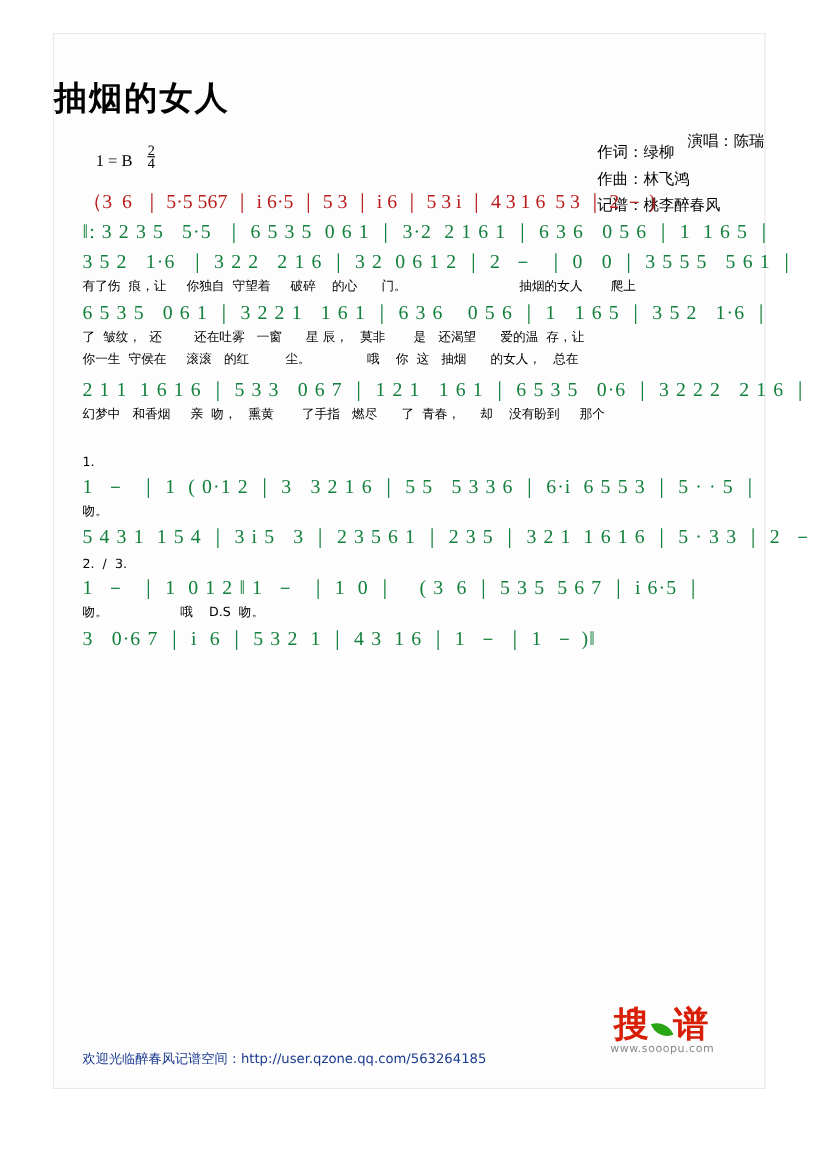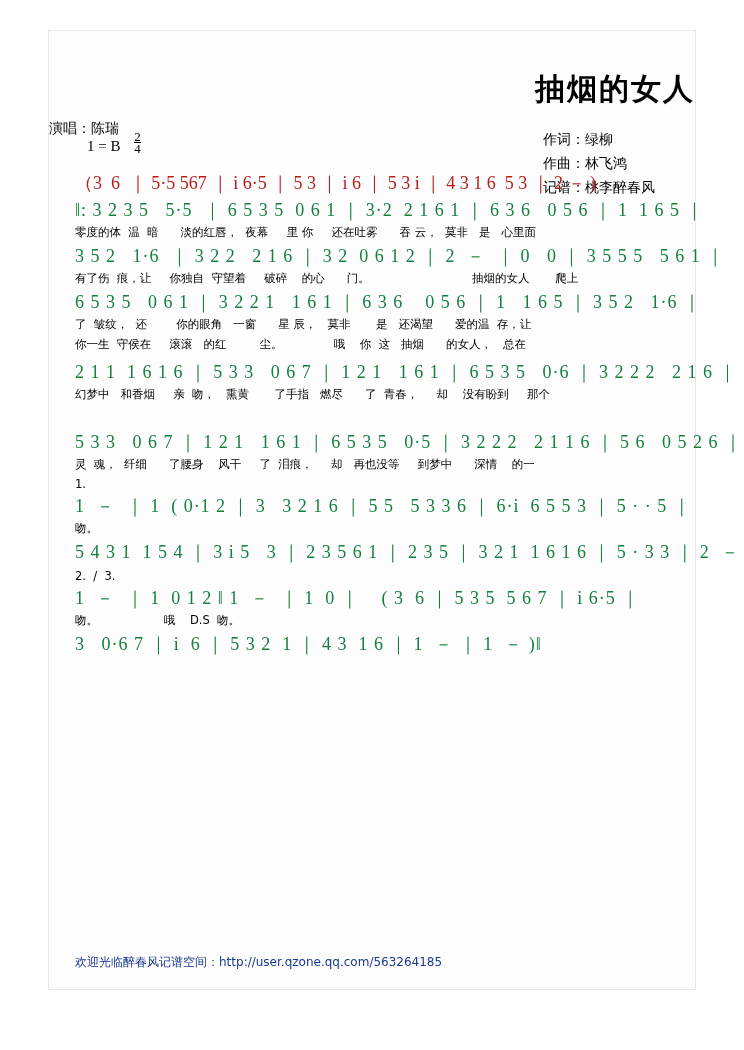--- a/index.html
+++ b/index.html
@@ -18,30 +18,30 @@
     position: absolute;
     left: 48px;
     top: 30px;
     width: 648px;
     height: 960px;
     background: #fdfdfd;
     border: 1px solid #e8e8e8;
     box-sizing: border-box;
   }
   .title {
-    text-align: right;
+    text-align: left;
     font-size: 30px;
     font-weight: bold;
     font-family: "DejaVu Sans", sans-serif;
     letter-spacing: 2px;
     margin-top: 38px;
     color: #000;
   }
   .singer {
-    text-align: left;
+    text-align: right;
     font-size: 14px;
     margin-top: 10px;
     color: #000;
     font-family: "DejaVu Sans", sans-serif;
   }
   .credits {
     position: absolute;
     right: 40px;
     top: 96px;
     font-size: 14px;
@@ -165,49 +165,44 @@
   </div>
 
   <div class="staff">
 
     <div class="line">
       <div class="intro">（3  6  ｜ 5·5 567 ｜ i 6·5 ｜ 5 3 ｜ i 6 ｜ 5 3 i ｜ 4 3 1 6  5 3 ｜ 2 － )</div>
     </div>
 
     <div class="line">
       <div class="notes">‖: 3 2 3 5   5·5  ｜ 6 5 3 5  0 6 1 ｜ 3·2  2 1 6 1 ｜ 6 3 6   0 5 6 ｜ 1  1 6 5 ｜</div>
-      <div class="lyrics">零度的体  温  暗      淡的红唇，  夜幕     里 你     还在吐雾      吞 云，  莫非   是   心里面</div>
     </div>
 
     <div class="line">
       <div class="notes">3 5 2   1·6  ｜ 3 2 2   2 1 6 ｜ 3 2  0 6 1 2 ｜ 2  －  ｜ 0   0 ｜ 3 5 5 5   5 6 1 ｜</div>
       <div class="lyrics">有了伤  痕，让     你独自  守望着     破碎    的心      门。                            抽烟的女人       爬上</div>
     </div>
 
     <div class="line">
       <div class="notes">6 5 3 5   0 6 1 ｜ 3 2 2 1   1 6 1 ｜ 6 3 6    0 5 6 ｜ 1   1 6 5 ｜ 3 5 2   1·6 ｜</div>
-      <div class="lyrics">了  皱纹，  还        你的眼角   一窗      星 辰，   莫非       是   还渴望      爱的温  存，让</div>
+      <div class="lyrics">了  皱纹，  还        还在吐雾   一窗      星 辰，   莫非       是   还渴望      爱的温  存，让</div>
     </div>
 
     <div class="line">
       <div class="lyrics">你一生  守侯在     滚滚   的红         尘。              哦    你  这   抽烟      的女人，   总在</div>
     </div>
 
     <div class="line">
       <div class="notes">2 1 1  1 6 1 6 ｜ 5 3 3   0 6 7 ｜ 1 2 1   1 6 1 ｜ 6 5 3 5   0·6 ｜ 3 2 2 2   2 1 6 ｜</div>
       <div class="lyrics">幻梦中   和香烟     亲  吻，   熏黄       了手指   燃尽      了  青春，     却    没有盼到     那个</div>
     </div>
 
     <div class="line">
     </div>
 
-    <div class="line">
-      <div class="notes">5 3 3   0 6 7 ｜ 1 2 1   1 6 1 ｜ 6 5 3 5   0·5 ｜ 3 2 2 2   2 1 1 6 ｜ 5 6   0 5 2 6 ｜</div>
-      <div class="lyrics">灵  魂，  纤细      了腰身    风干     了  泪痕，     却   再也没等     到梦中      深情    的一</div>
-    </div>
 
     <div class="line">
       <div class="lyrics">1.</div>
       <div class="notes">1  －  ｜ 1  ( 0·1 2 ｜ 3   3 2 1 6 ｜ 5 5   5 3 3 6 ｜ 6·i  6 5 5 3 ｜ 5 · · 5 ｜</div>
       <div class="lyrics">吻。</div>
     </div>
 
     <div class="line">
       <div class="notes">5 4 3 1  1 5 4 ｜ 3 i 5   3 ｜ 2 3 5 6 1 ｜ 2 3 5 ｜ 3 2 1  1 6 1 6 ｜ 5 · 3 3 ｜ 2  － ) :‖</div>
       <div class="lyrics"></div>
@@ -221,14 +216,20 @@
 
     <div class="line">
       <div class="notes">3   0·6 7 ｜ i  6 ｜ 5 3 2  1 ｜ 4 3  1 6 ｜ 1  － ｜ 1  － )‖</div>
       <div class="lyrics"></div>
     </div>
 
   </div>
 
   <div class="footer-note">欢迎光临醉春风记谱空间：http://user.qzone.qq.com/563264185</div>
 
+  <div class="logo">
+    <div class="mark">
+      <span>搜</span><span class="leaf"></span><span>谱</span>
+    </div>
+    <div class="url">www.sooopu.com</div>
+  </div>
 
 </div>
 
 </body></html>

